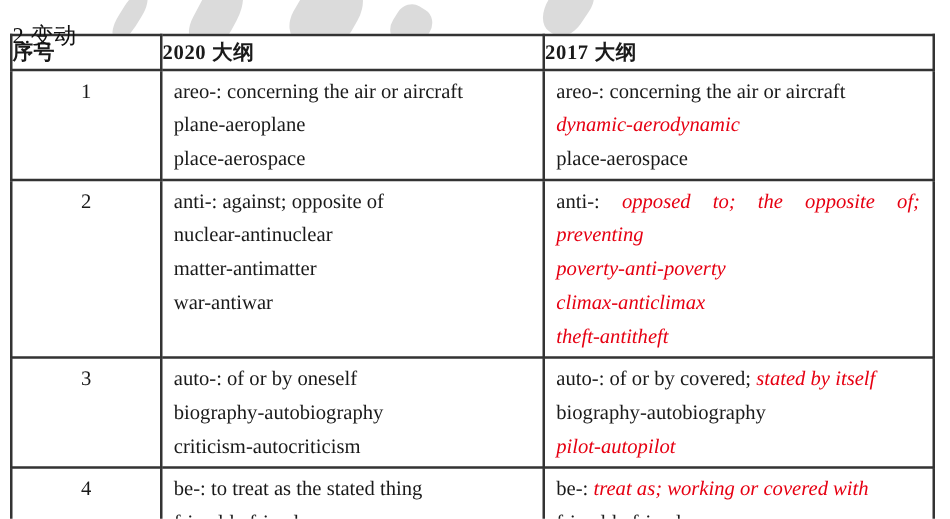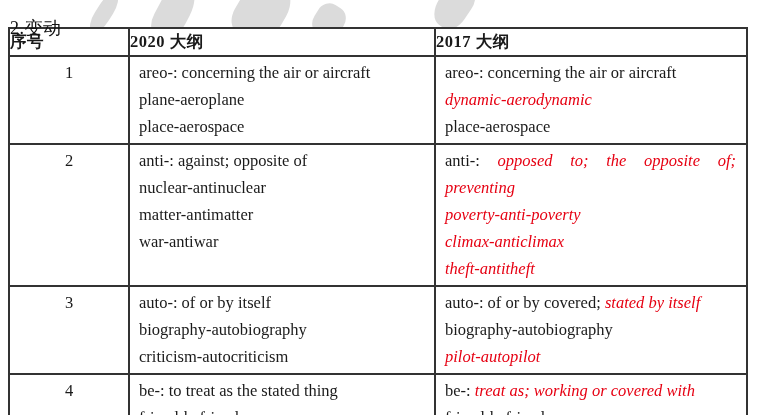--- a/index.html
+++ b/index.html
@@ -94,21 +94,21 @@
           <div class="line justify"><span class="seg-k">anti-:</span> <span class="seg-r">opposed to; the opposite of;</span></div>
           <div class="line"><span class="seg-r">preventing</span></div>
           <div class="line"><span class="seg-r">poverty-anti-poverty</span></div>
           <div class="line"><span class="seg-r">climax-anticlimax</span></div>
           <div class="line"><span class="seg-r">theft-antitheft</span></div>
         </td>
       </tr>
       <tr>
         <td class="no">3</td>
         <td class="content">
-          <div class="line"><span class="seg-k">auto-: of or by itself</span></div>
+          <div class="line"><span class="seg-k">auto-: of or by oneself</span></div>
           <div class="line"><span class="seg-k">biography-autobiography</span></div>
           <div class="line"><span class="seg-k">criticism-autocriticism</span></div>
         </td>
         <td class="content">
           <div class="line"><span class="seg-k">auto-: of or by covered;</span> <span class="seg-r">stated by itself</span></div>
           <div class="line"><span class="seg-k">biography-autobiography</span></div>
           <div class="line"><span class="seg-r">pilot-autopilot</span></div>
         </td>
       </tr>
       <tr>

